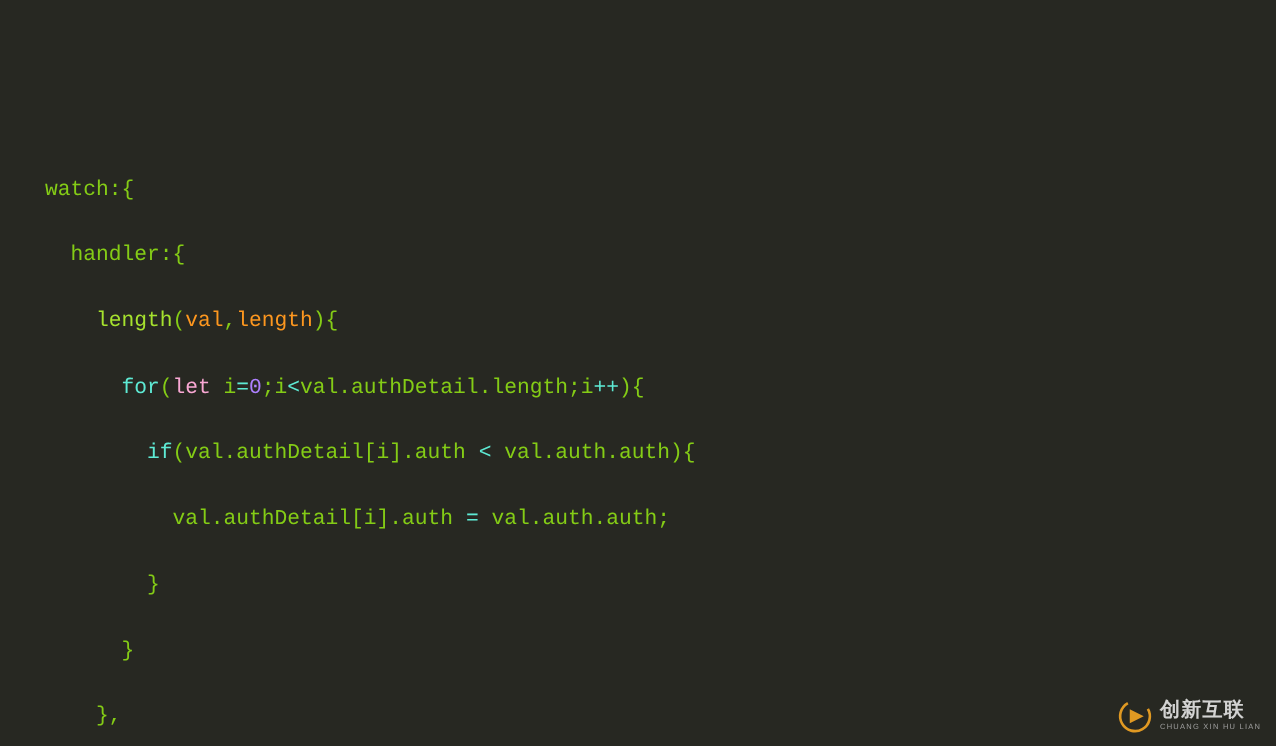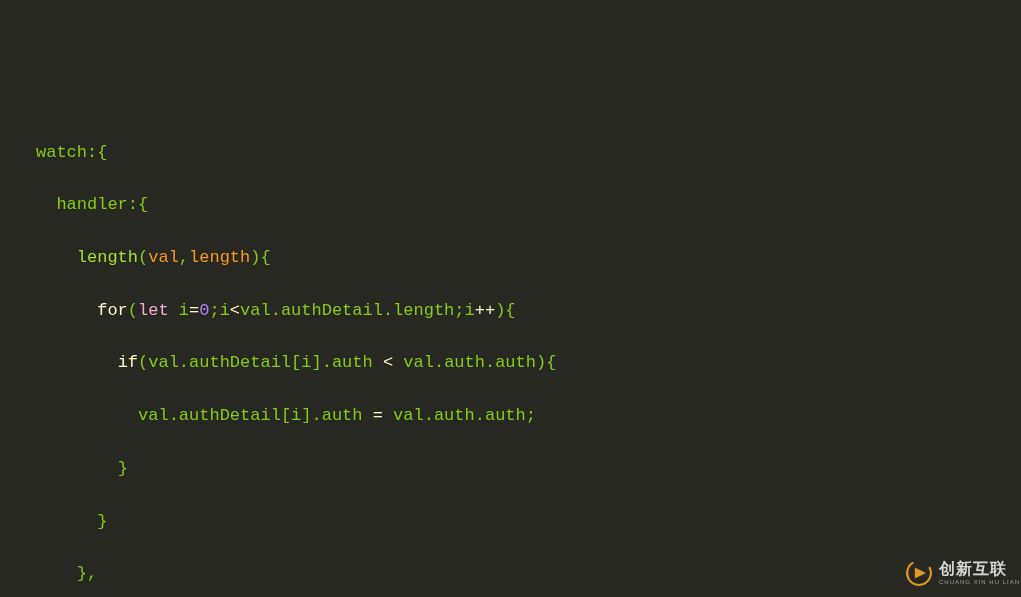--- a/index.html
+++ b/index.html
@@ -15,26 +15,26 @@
     overflow: hidden;
     position: relative;
     white-space: pre;
   }
   .code-area {
     padding-left: 36px;
   }
   .c-default { color: #84cc16; margin-top: 23px; }
   .c-green   { color: #a6e22e; }
   .c-orange  { color: #fd971f; }
-  .c-red     { color: #fef9c3; }
+  .c-red     { color: #5eead4; }
   .c-blue    { color: #f9a8d4; }
   .c-purple  { color: #ae81ff; }
   .watermark {
     position: absolute;
-    right: 1px;
+    right: 12px;
     bottom: 10px;
     display: flex;
     align-items: center;
     gap: 6px;
     opacity: 0.9;
     font-family: "Microsoft YaHei", sans-serif;
   }
   .watermark .logo {
     width: 28px;
     height: 28px;

